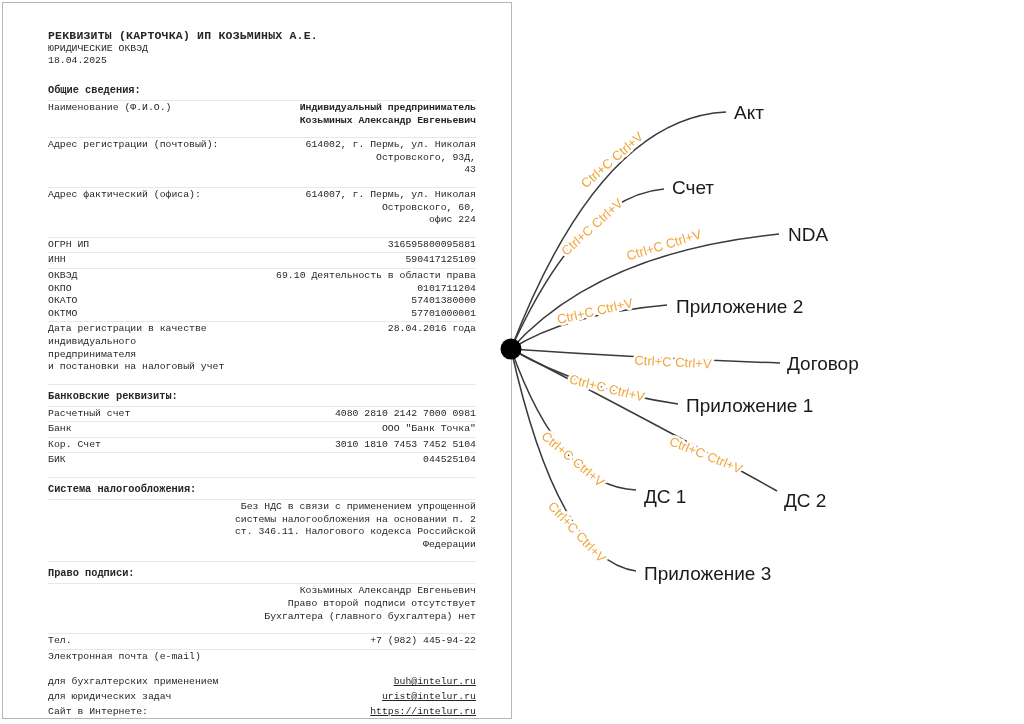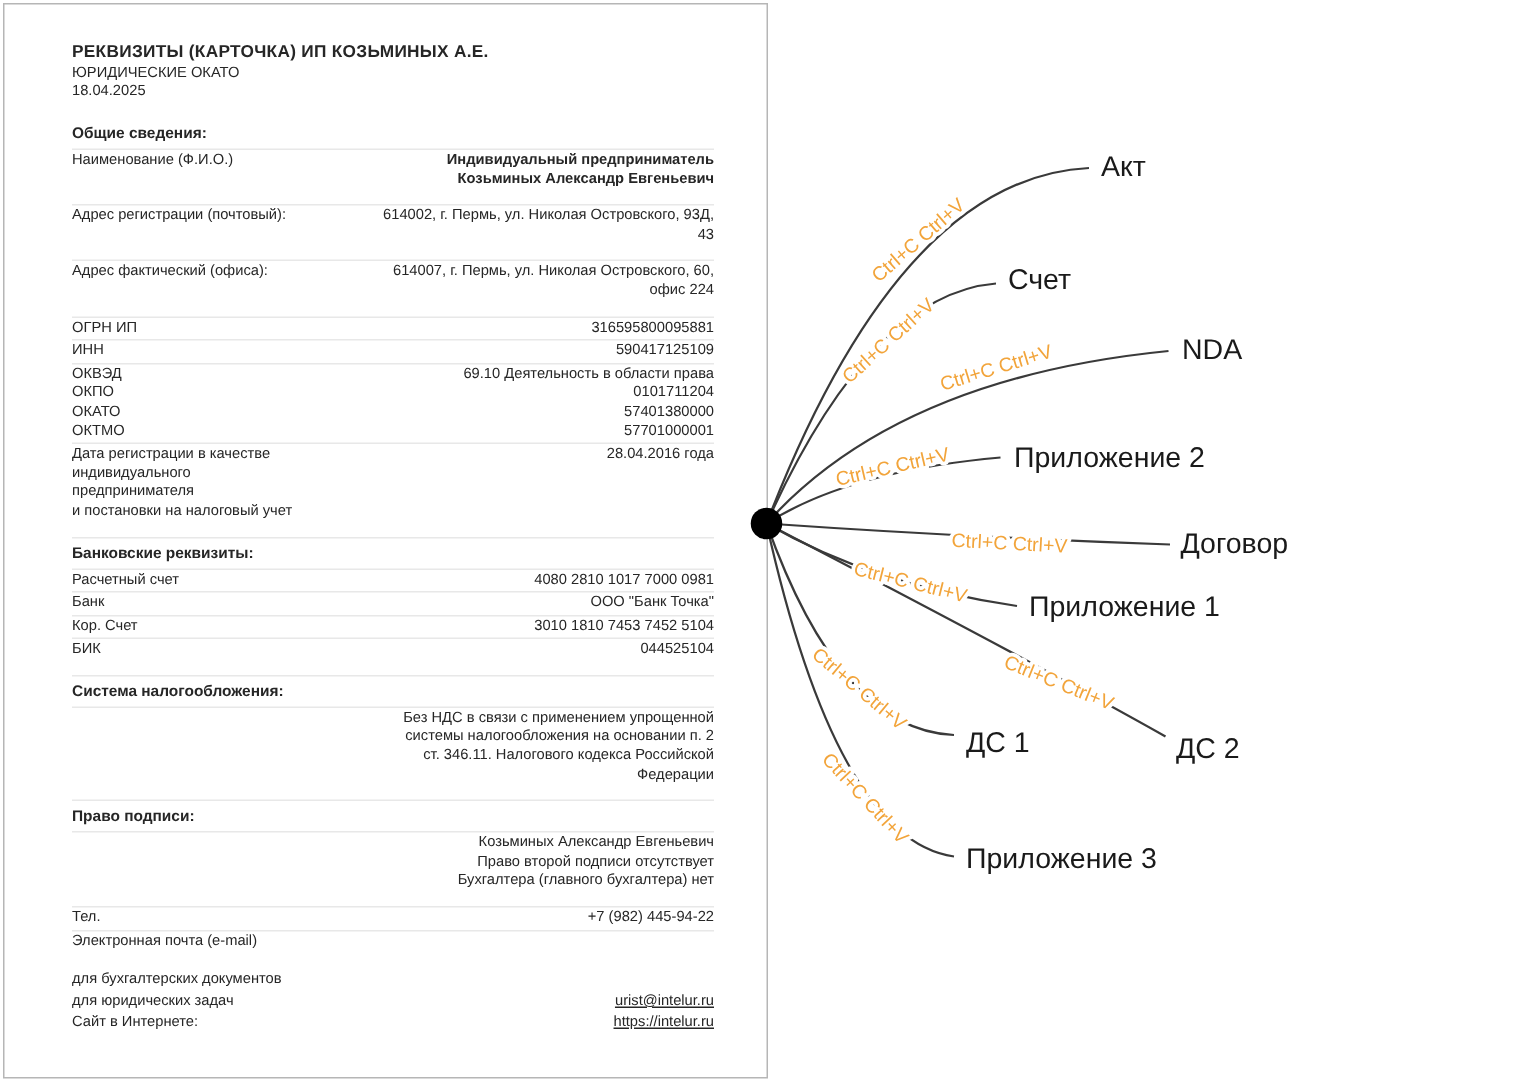--- a/index.html
+++ b/index.html
@@ -5,21 +5,21 @@
   html,body{margin:0;padding:0;}
   body{
     width:1024px;height:724px;position:relative;overflow:hidden;
     background:#ffffff;
     font-family:"Liberation Sans", sans-serif;
     -webkit-font-smoothing:antialiased;
   }
   
   .page{
     position:absolute;left:2px;top:2px;width:510px;height:717px;
-    background:#ffffff;border:1px solid #b6b6b6;box-sizing:border-box;
+    background:#ffffff;border:1px solid #b6b6b6;box-sizing:border-box;font-family:Liberation Mono, monospace;
   }
   .doc{
     position:absolute;left:45px;top:26px;width:428px;color:#262626;
   }
   .doc-title{font-size:11.5px;font-weight:700;letter-spacing:.2px;line-height:13px;}
   .doc-subtitle{font-size:9.8px;line-height:12px;margin-top:1px;}
   .doc-date{font-size:9.8px;}
   #doc-rows{margin-top:13px;}
   .doc-header{font-weight:700;font-size:10.3px;padding:5px 0 4px 0;}
   .sep{border-top:1px solid #e8e8e8;}
@@ -43,21 +43,21 @@
     stroke-linejoin:round;text-anchor:middle;
   }
   #mindmap path.edge{fill:none;stroke-width:1.5px;}
 </style>
 </head>
 <body>
 
 <div class="page">
   <div class="doc">
     <div class="doc-title">РЕКВИЗИТЫ (КАРТОЧКА) ИП КОЗЬМИНЫХ А.Е.</div>
-    <div class="doc-subtitle">ЮРИДИЧЕСКИЕ ОКАТО</div>
+    <div class="doc-subtitle">ЮРИДИЧЕСКИЕ ОКВЭД</div>
     <div class="doc-date">18.04.2025</div>
     <div id="doc-rows">
         <div class="doc-header">Общие сведения:</div>
         <div class="doc-row sep pad">
           <div class="doc-label">Наименование (Ф.И.О.)</div>
           <div class="doc-value bold">Индивидуальный предприниматель
 Козьминых Александр Евгеньевич</div>
         </div>
         <div class="doc-row sep pad">
           <div class="doc-label">Адрес регистрации (почтовый):</div>
@@ -90,21 +90,21 @@
         <div class="doc-row sep pad">
           <div class="doc-label">Дата регистрации в качестве
 индивидуального
 предпринимателя
 и постановки на налоговый учет</div>
           <div class="doc-value">28.04.2016 года</div>
         </div>
         <div class="doc-header sep">Банковские реквизиты:</div>
         <div class="doc-row sep">
           <div class="doc-label">Расчетный счет</div>
-          <div class="doc-value">4080 2810 1017 7000 0981</div>
+          <div class="doc-value">4080 2810 2142 7000 0981</div>
         </div>
         <div class="doc-row sep">
           <div class="doc-label">Банк</div>
           <div class="doc-value">ООО "Банк Точка"</div>
         </div>
         <div class="doc-row sep">
           <div class="doc-label">Кор. Счет</div>
           <div class="doc-value">3010 1810 7453 7452 5104</div>
         </div>
         <div class="doc-row sep pad">
@@ -128,21 +128,22 @@
         </div>
         <div class="doc-row sep">
           <div class="doc-label">Тел.</div>
           <div class="doc-value">+7 (982) 445-94-22</div>
         </div>
         <div class="doc-row sep">
           <div class="doc-label">Электронная почта (e-mail)</div>
           <div class="doc-value"></div>
         </div>
         <div class="doc-row gap">
-          <div class="doc-label">для бухгалтерских документов</div>
+          <div class="doc-label">для бухгалтерских применением</div>
+          <div class="doc-value link">buh@intelur.ru</div>
         </div>
         <div class="doc-row">
           <div class="doc-label">для юридических задач</div>
           <div class="doc-value link">urist@intelur.ru</div>
         </div>
         <div class="doc-row">
           <div class="doc-label">Сайт в Интернете:</div>
           <div class="doc-value link">https://intelur.ru</div>
         </div>
       </div>

